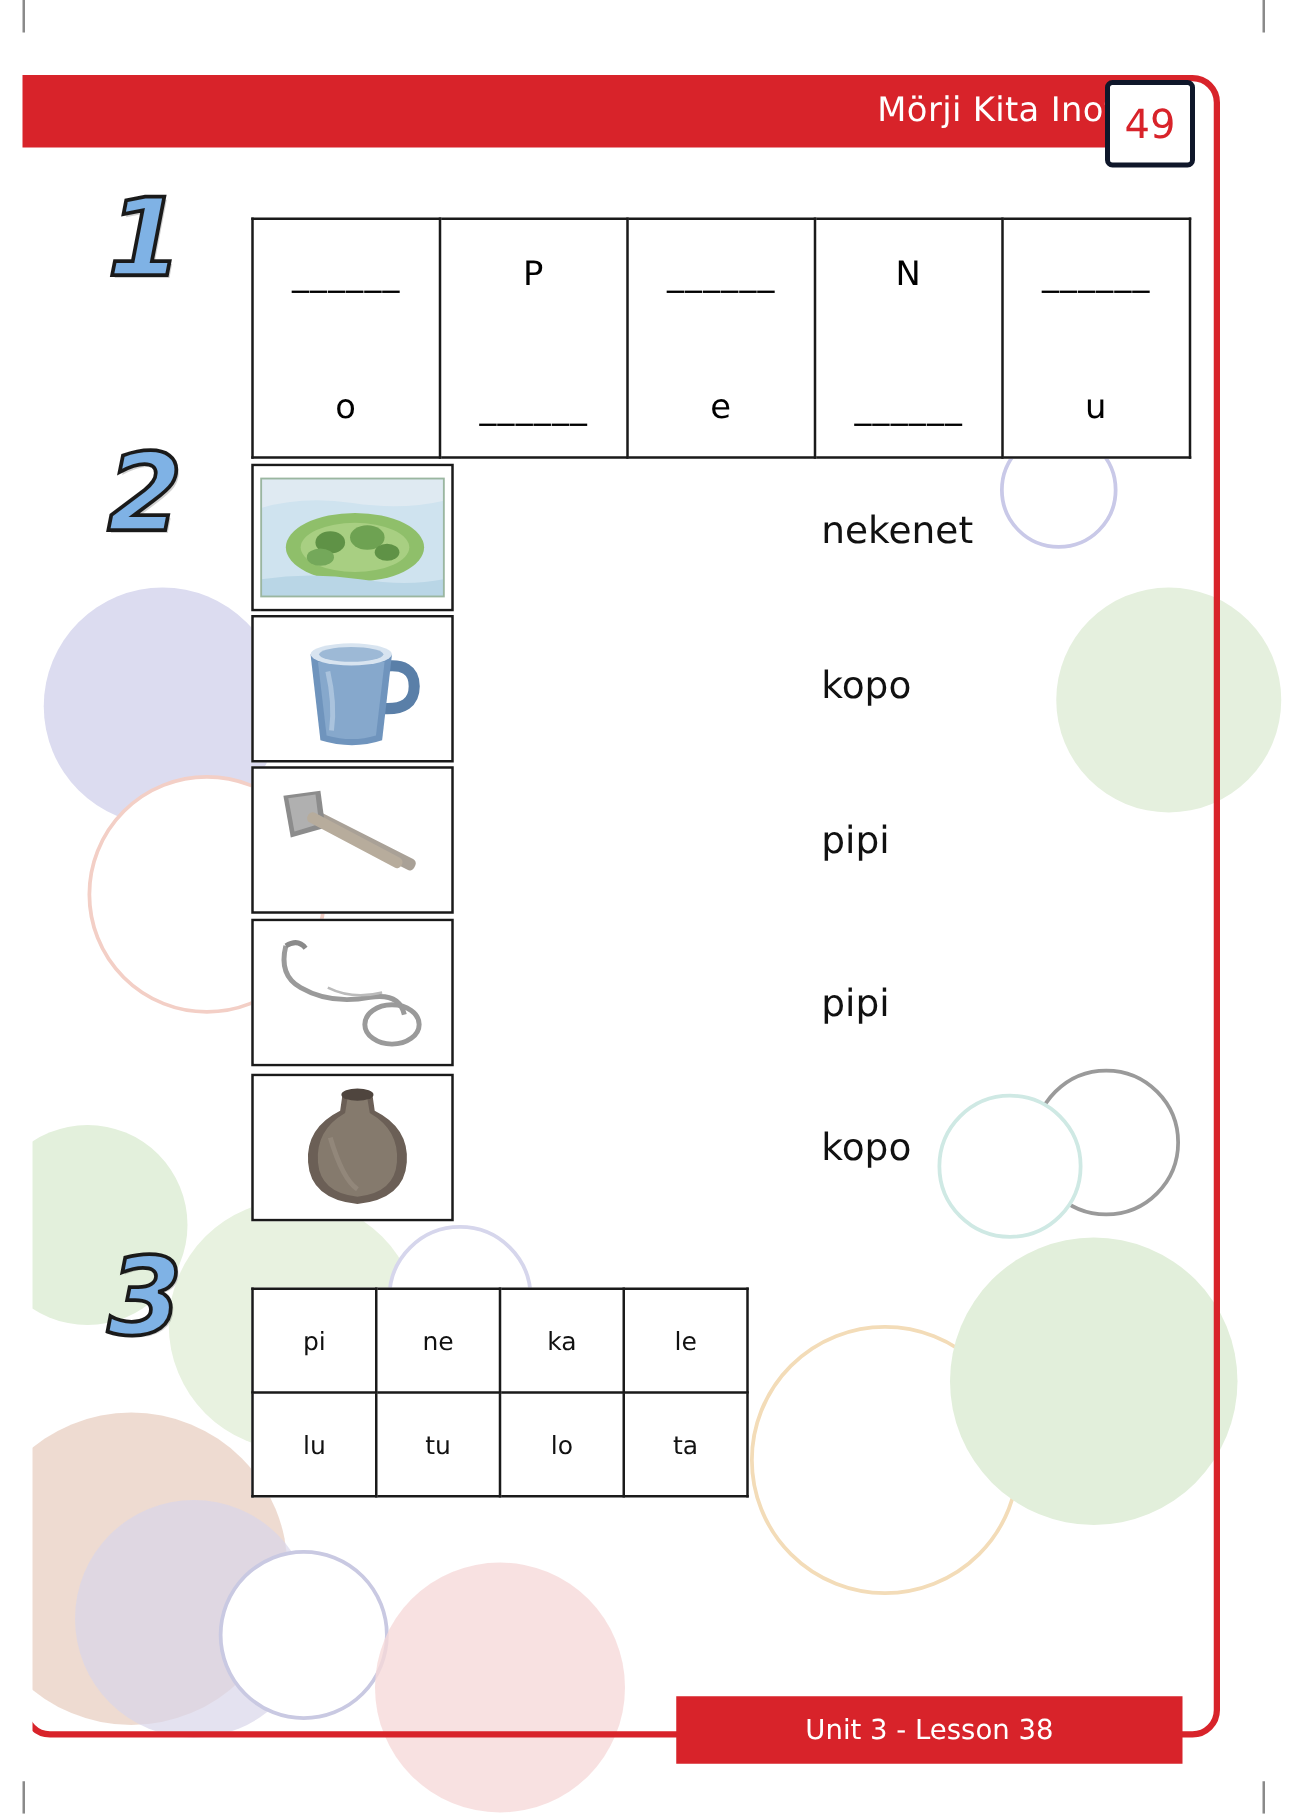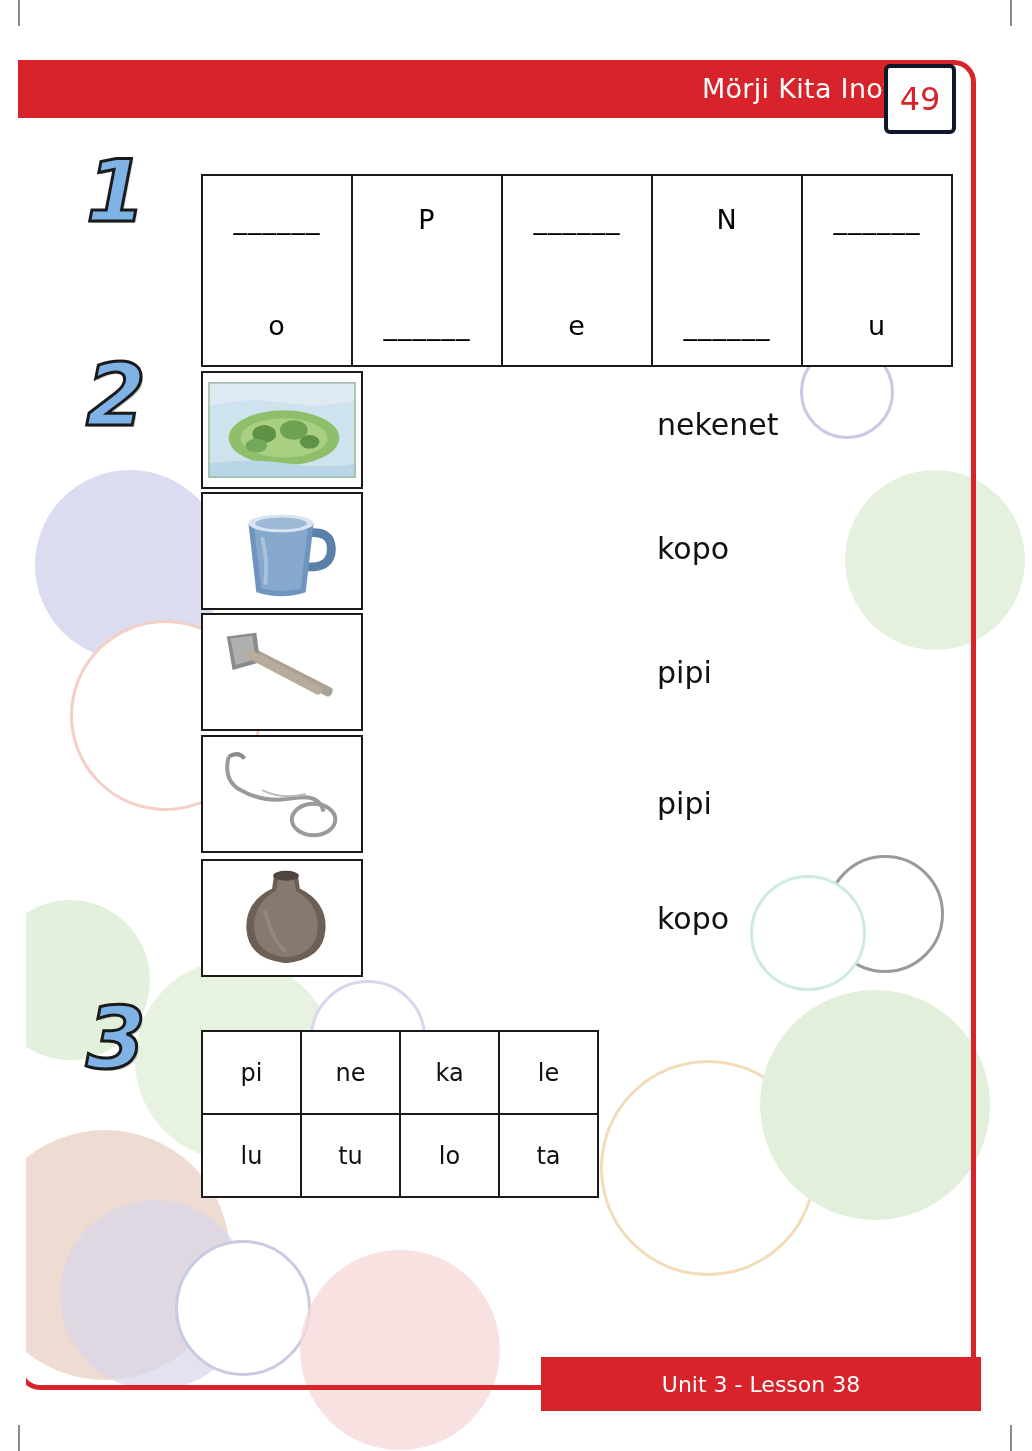--- a/index.html
+++ b/index.html
@@ -86,21 +86,21 @@
   .page-number-box span {
     color: #d8232a;
     font-size: 32px;
   }
 
   
   .footer-bar {
     position: absolute;
     left: 541px;
     top: 1357px;
-    width: 440px;
+    width: 405px;
     height: 54px;
     background: #d8232a;
     display: flex;
     align-items: center;
     justify-content: center;
     z-index: 3;
   }
   .footer-bar span {
     color: #ffffff;
     font-size: 22px;
@@ -200,21 +200,21 @@
     border-collapse: collapse;
     z-index: 5;
     background: #ffffff;
   }
   .ex3-table td {
     border: 2px solid #1a1a1a;
     width: 95px;
     height: 79px;
     text-align: center;
     vertical-align: middle;
-    font-size: 24px;
+    font-size: 20px;
     color: #111;
   }
 </style>
 </head>
 <body>
 
 <div class="bubbles">
   <div class="bub" style="left:35px;  top:470px;  width:190px; height:190px; background:#dcdcf0;"></div>
   <div class="bub" style="left:70px;  top:620px;  width:185px; height:185px; background:#ffffff; border:3px solid #f3cfc6;"></div>
   <div class="bub" style="left:-10px; top:900px;  width:160px; height:160px; background:#e3f0dc;"></div>

